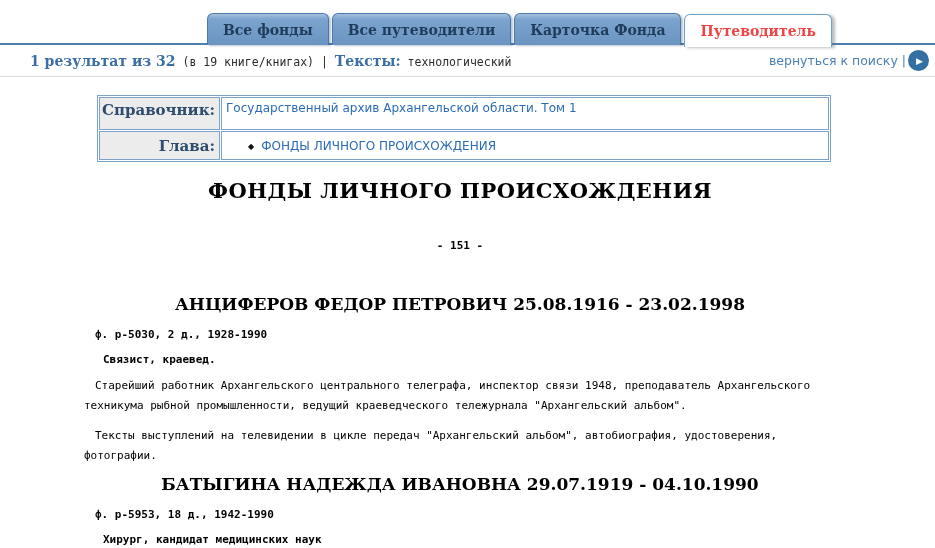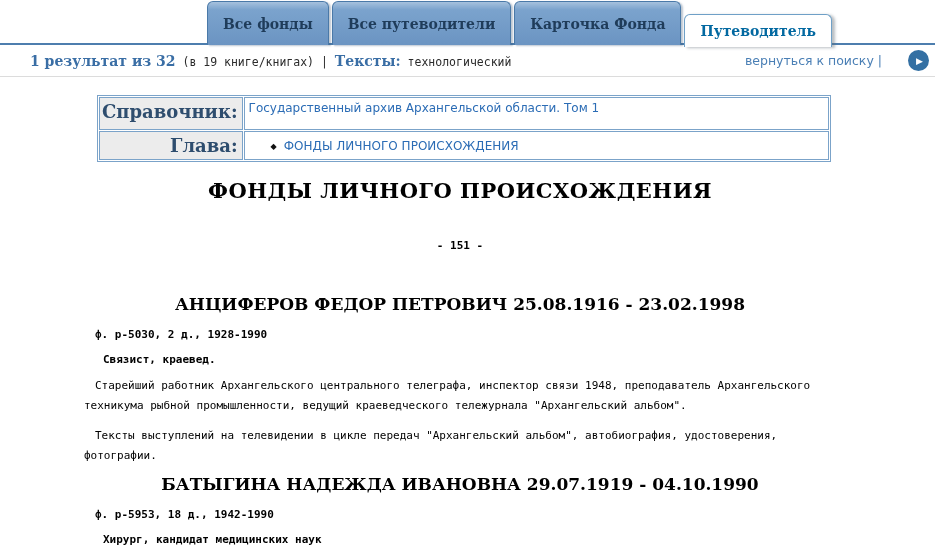--- a/index.html
+++ b/index.html
@@ -4,51 +4,51 @@
 <style>
   * { margin:0; padding:0; box-sizing:border-box; }
   html,body { width:935px; height:548px; overflow:hidden; background:#fff;
     font-family:"DejaVu Sans","Liberation Sans",sans-serif; }
 
   
   .tabbar { position:relative; height:45px; width:100%; }
   .tabline { position:absolute; left:0; right:0; bottom:0; height:2px; background:#4d7eae; z-index:1; }
   .tabs { position:absolute; left:207px; bottom:0; display:flex; align-items:flex-end; gap:3px; z-index:1; }
   .tab {
-    height:44px; padding:0 15px; display:flex; align-items:center; justify-content:center;
+    height:32px; padding:0 15px; display:flex; align-items:center; justify-content:center;
     font-family:"DejaVu Serif","Liberation Serif",serif; font-weight:bold; font-size:14px;
     color:#1f3c5a; cursor:pointer;
     background:linear-gradient(to bottom,#a6c1dd 0%,#7ba3cd 18%,#6b94c2 100%);
     border:1px solid #4a79a8; border-bottom:none; border-radius:6px 6px 0 0;
     box-shadow:2px 1px 2px rgba(60,90,120,.35);
   }
   .tab.active {
     height:33px; margin-bottom:-2px; z-index:3; position:relative;
-    background:#fff; color:#0369a1; border:1px solid #6fa0c7; border-bottom:none;
+    background:#fff; color:#ef4444; border:1px solid #6fa0c7; border-bottom:none;
     box-shadow:3px 1px 3px rgba(100,110,120,.45);
   }
 
   
   .resultsbar { height:32px; display:flex; align-items:center; justify-content:space-between;
     padding:0 6px 0 30px; border-bottom:1px solid #dcdcdc; }
   .res-left { display:flex; align-items:baseline; white-space:pre; }
   .serifblue { font-family:"DejaVu Serif","Liberation Serif",serif; font-weight:bold;
     font-size:14px; color:#3a6ea5; }
   .monodark { font-family:"DejaVu Sans Mono","Liberation Mono",monospace; font-size:11.5px; color:#2b2b2b; }
-  .res-right { display:flex; align-items:center; gap:26px;margin-left:36px; }
+  .res-right { display:flex; align-items:center; gap:2px;margin-left:36px; }
   .backlink { font-size:12.5px; color:#4a7fb5; cursor:pointer; white-space:pre; }
   .nextbtn { width:21px; height:21px; border-radius:50%; background:#3470a3; border:none;
     color:#fff; font-size:9px; display:flex; align-items:center; justify-content:center;
     cursor:pointer; padding-left:2px; }
 
   
   table.ref { margin:18px 0 0 97px; width:734px; border:1px solid #7ba3c9;
     border-collapse:separate; border-spacing:1px; background:#fff; }
   table.ref th { width:95px; background:#ececec; border:1px solid #7ba3c9;
-    font-family:"DejaVu Serif","Liberation Serif",serif; font-weight:bold; font-size:18px;
+    font-family:"DejaVu Serif","Liberation Serif",serif; font-weight:bold; font-size:15px;
     color:#2e4d6e; text-align:right; padding:3px 4px 3px 2px; }
   table.ref td { border:1px solid #7ba3c9; font-size:12px; color:#2b6cb5; padding:3px 4px; }
   tr.row-ref th, tr.row-ref td { vertical-align:top; height:33px; }
   tr.row-chapter th, tr.row-chapter td { vertical-align:middle; height:29px; }
   tr.row-chapter td { padding-left:26px; }
   .bullet { color:#111; font-size:8px; margin-right:7px; vertical-align:1px; }
   .tlink { cursor:pointer; }
 
   
   .guide { margin-left:84px; width:752px; color:#000; }

